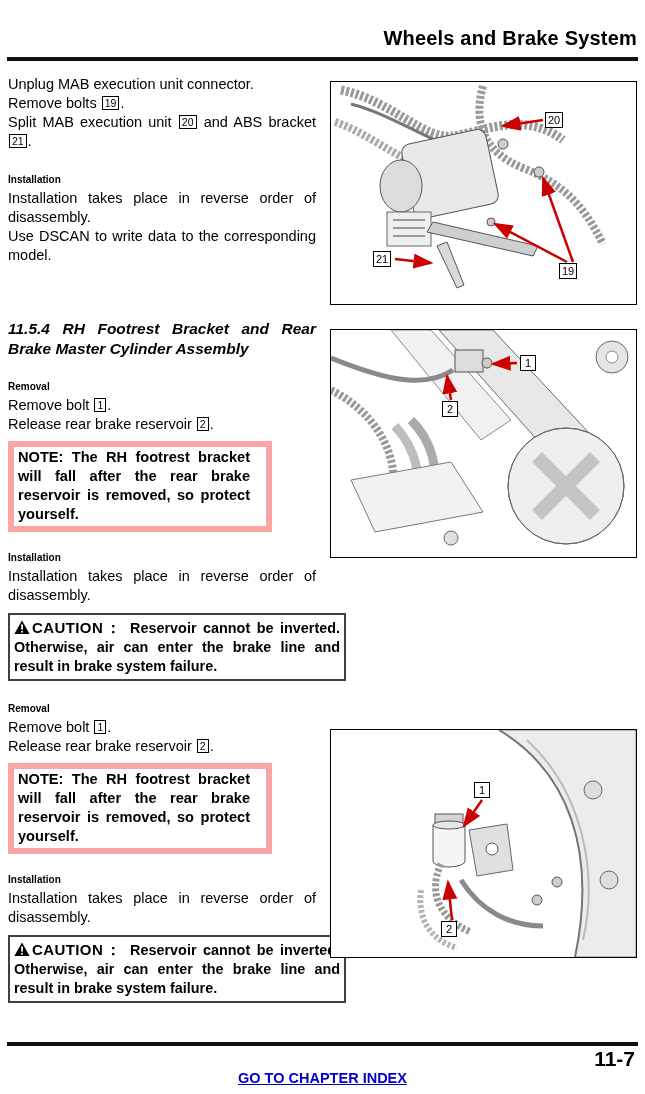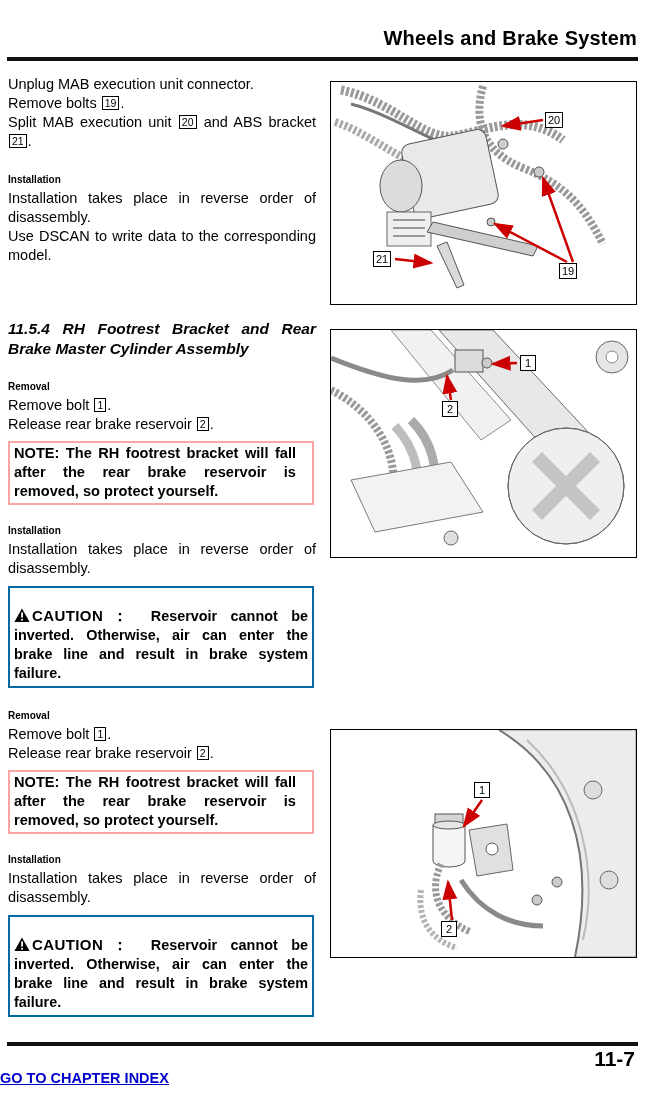--- a/index.html
+++ b/index.html
@@ -29,27 +29,27 @@
   .mt18 { margin-top: 18px; }
   .mt17 { margin-top: 17px; }
   .mt16 { margin-top: 16px; }
 
   .numbox {
     display: inline-block; border: 1px solid #000; background: #fff;
     font-size: 10.5px; line-height: 12px; padding: 0 2px; margin: 0 1px;
     vertical-align: 1px; font-weight: normal;
   }
   .note-box {
-    width: 306px; border: 2px solid #fca5a5; margin-top: 7px;
+    width: 264px; border: 6px solid #fca5a5; margin-top: 7px;
     padding: 1px 16px 2px 4px; font-weight: bold; font-size: 14.6px;
     line-height: 19px; text-align: justify;
   }
   .caution-box {
-    width: 306px; border: 2px solid #0369a1; margin-top: 8px;
-    padding: 18px 4px 3px 4px; font-weight: bold; font-size: 14.4px;
+    width: 338px; border: 2px solid #404040; margin-top: 8px;
+    padding: 3px 4px 3px 4px; font-weight: bold; font-size: 14.4px;
     line-height: 19px; text-align: justify;
   }
   .caution-label { font-size: 15px; letter-spacing: 0.4px; }
   .warn-icon { display: inline-block; width: 16px; height: 14px; vertical-align: -1px; margin-right: 2px; }
 
   .fig {
     position: absolute; left: 330px; width: 307px;
     border: 1px solid #000; background: #fff;
   }
   #fig1 { top: 68px;  height: 224px; }
@@ -67,21 +67,21 @@
   .c19 { left: 228px; top: 181px; }
   
   .f2c1 { left: 189px; top: 25px; }
   .f2c2 { left: 111px; top: 71px; }
   
   .f3c1 { left: 143px; top: 52px; }
   .f3c2 { left: 110px; top: 191px; }
 
   .footer-rule { position: absolute; left: 7px; right: 7px; top: 1029px; height: 4px; background: #111; }
   .page-num { position: absolute; right: 10px; top: 1034px; font-size: 21px; font-weight: bold; }
-  .chapter-link-wrap { position: absolute; left: 0; right: 0; top: 1056px; }
+  .chapter-link-wrap { position: absolute; left: 0; right: 0; top: 1056px; text-align: center; }
   .chapter-link-wrap a {
     color: #0000cc; font-weight: bold; font-size: 14.5px;
     text-decoration: underline; font-family: "Liberation Sans", sans-serif;
   }
 </style>
 </head>
 <body>
 
 <div class="page">
 

